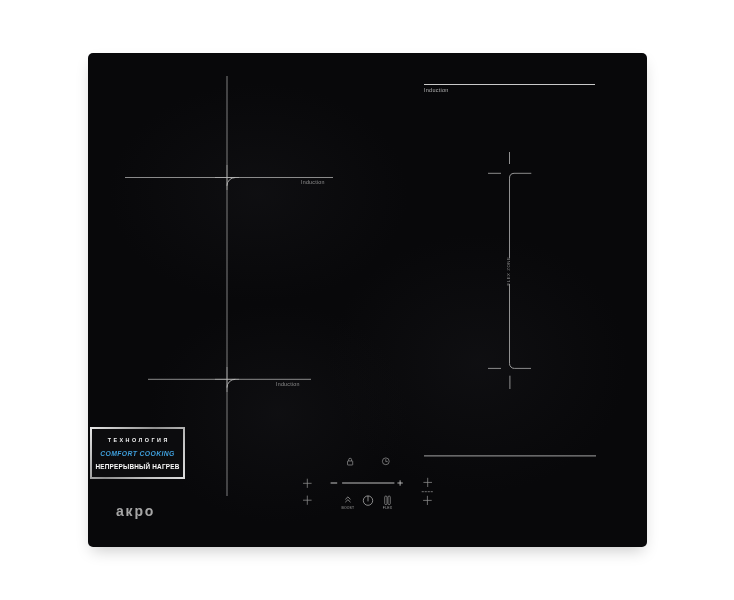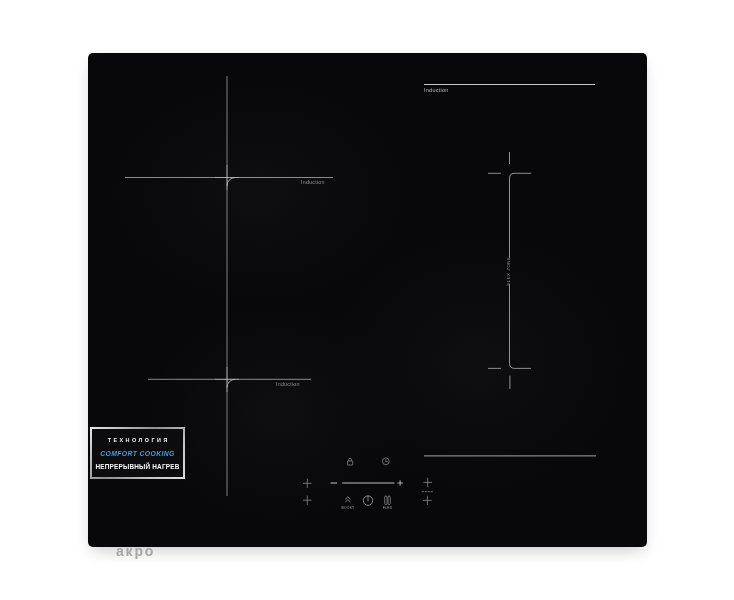--- a/index.html
+++ b/index.html
@@ -10,21 +10,21 @@
   #panelsvg{position:absolute;left:0;top:0;}
   #badge{position:absolute;left:2px;top:374px;width:95px;height:52px;
     background:linear-gradient(135deg,#e9e9e9 0%,#8f8f8f 45%,#c4c4c4 75%,#dedede 100%);
     box-sizing:border-box;padding:2px;}
   #badgein{width:100%;height:100%;background:#0c0c0e;box-sizing:border-box;
     display:flex;flex-direction:column;justify-content:center;align-items:center;}
   .b1{color:#f2f2f2;font-weight:bold;font-size:5.4px;letter-spacing:2.5px;margin-left:2.5px;margin-top:1.5px;}
   .b2{color:#3f9fdc;font-weight:bold;font-style:italic;font-size:6.8px;letter-spacing:0.4px;margin-top:6.5px;}
   .b3{color:#fafafa;font-weight:bold;font-size:6.4px;letter-spacing:0.2px;margin-top:6.5px;}
   #logo{position:absolute;left:28px;top:450px;width:60px;color:#a6a6a6;font-weight:bold;
-    font-size:14px;letter-spacing:1.8px;margin-top:40px;}
+    font-size:14px;letter-spacing:1.8px;}
 </style>
 </head>
 <body>
 <div id="stage">
 
   <div id="panel">
     <svg id="panelsvg" width="558" height="493" viewBox="0 0 558 493" fill="none">
 
       <g>
         <radialGradient id="r1" cx="0.5" cy="0.5" r="0.5">

